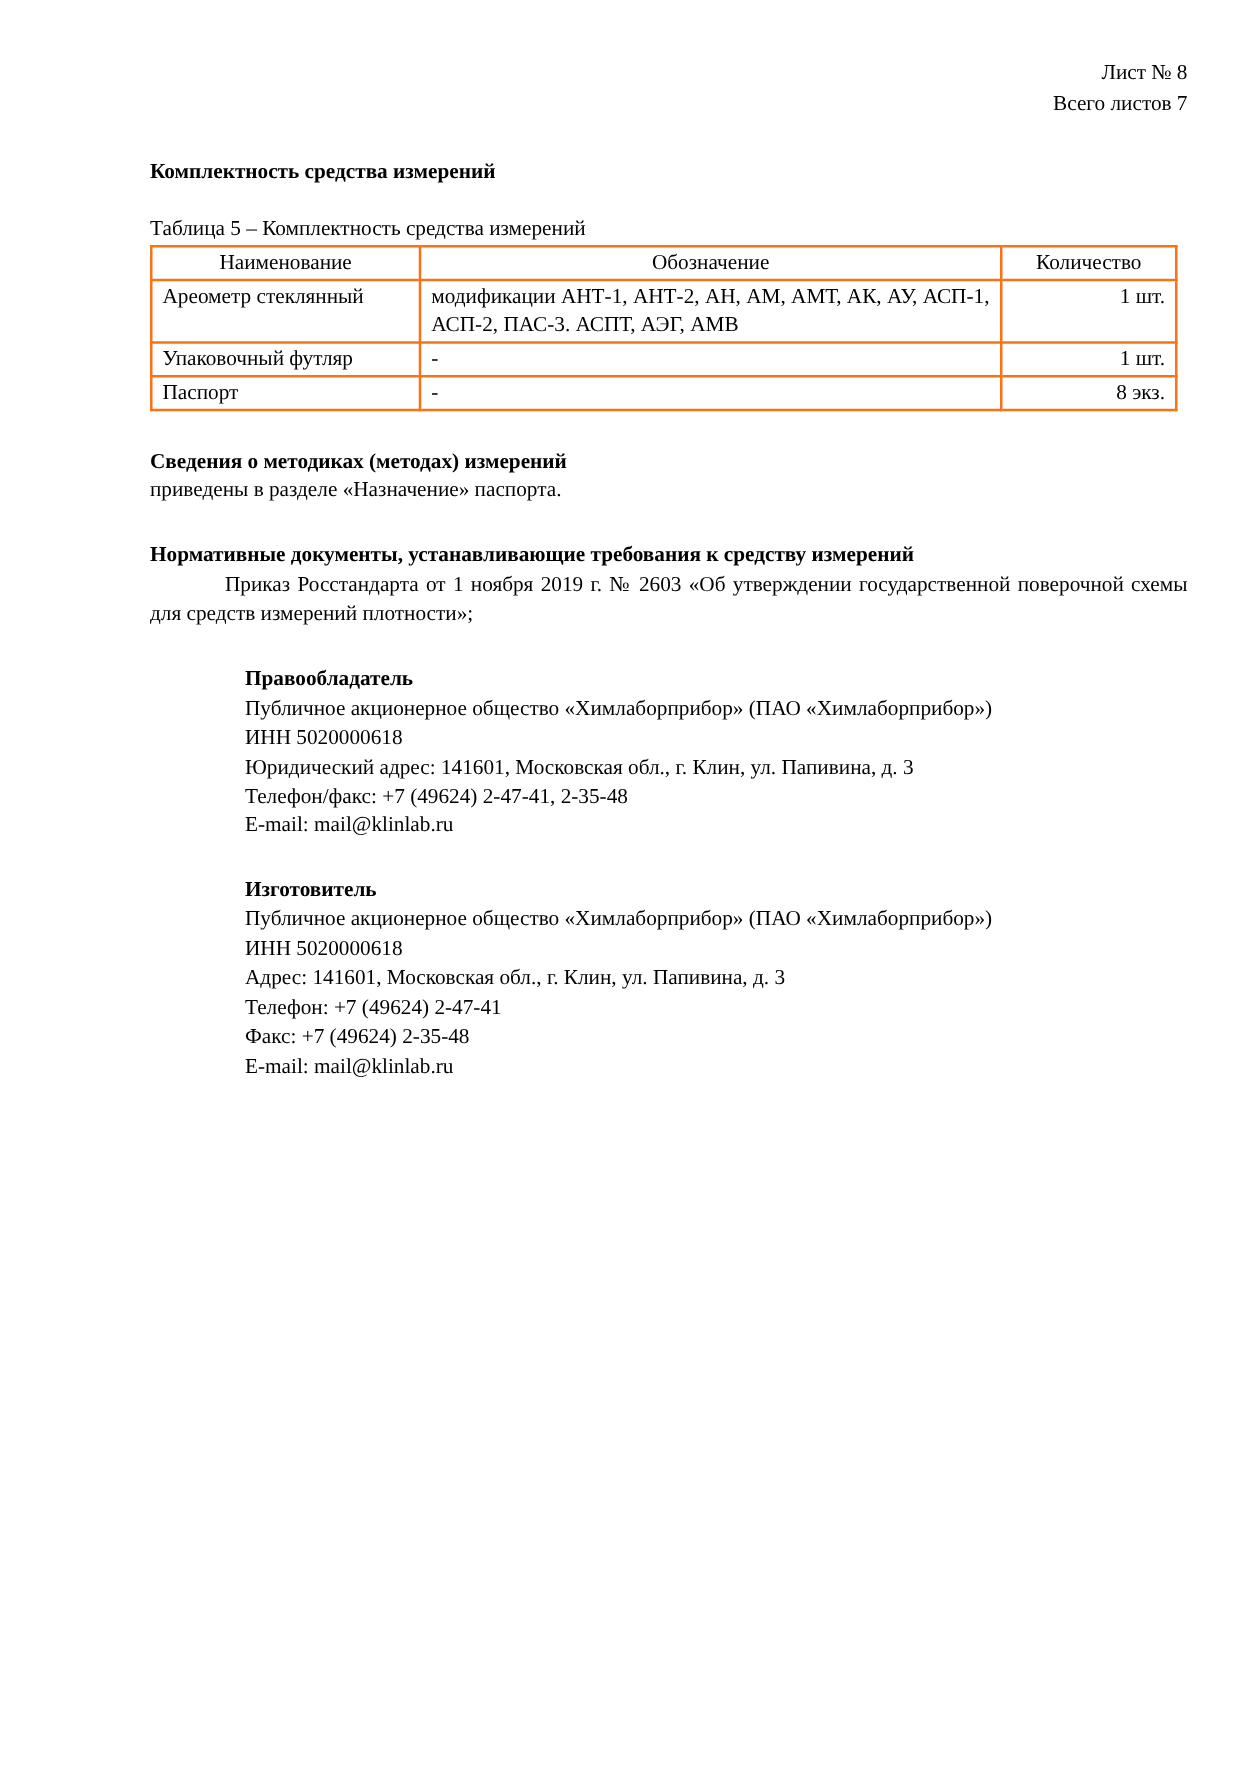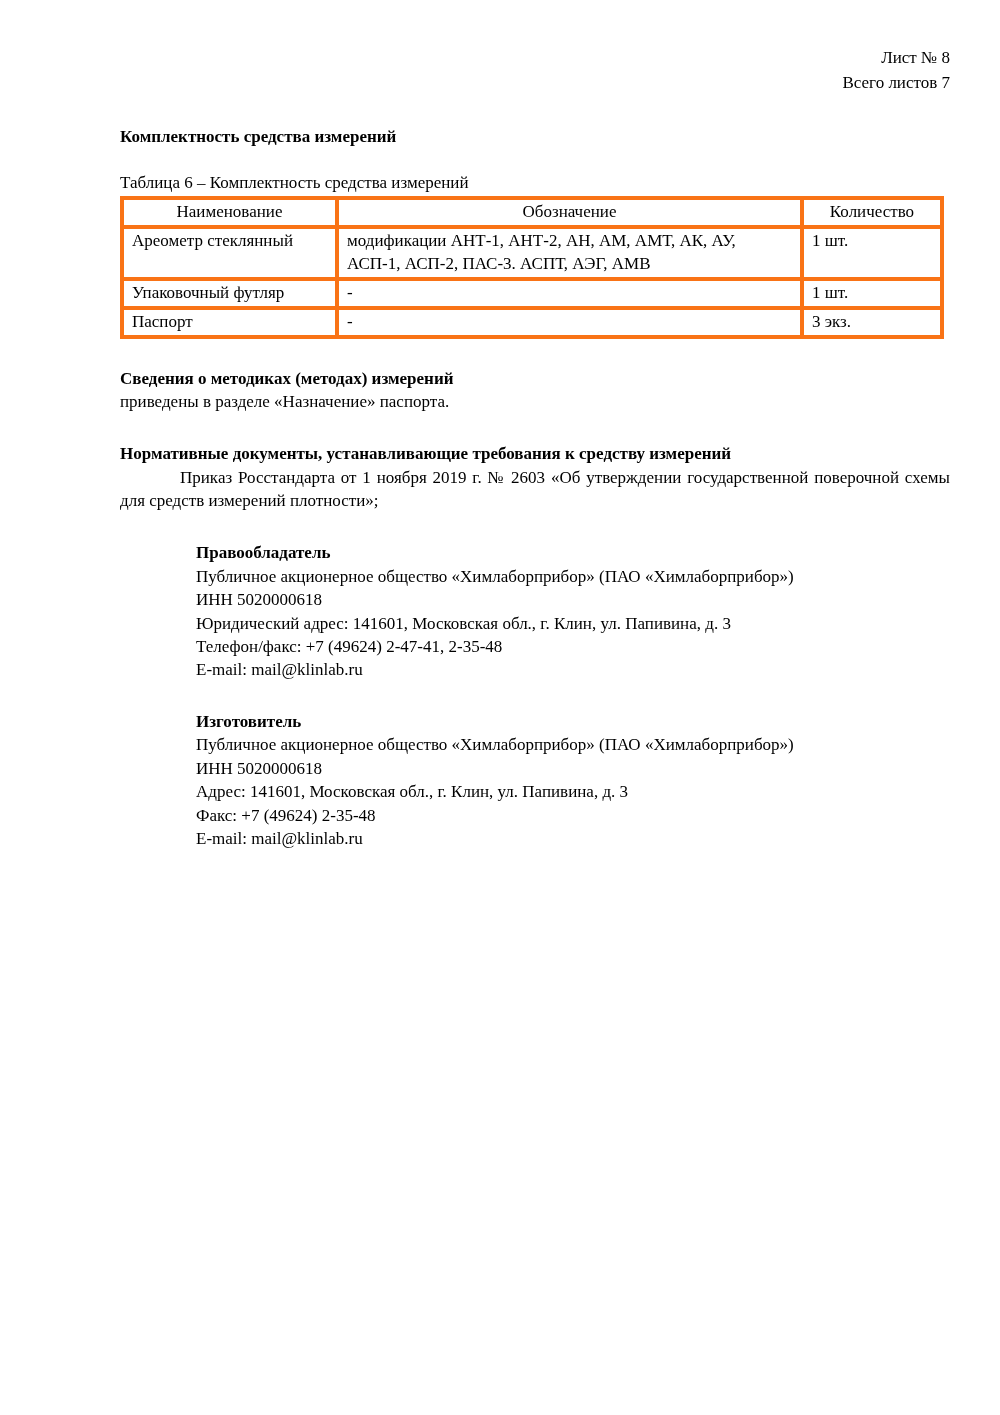--- a/index.html
+++ b/index.html
@@ -27,32 +27,32 @@
     .sec-completeness-heading { margin-bottom: 22px; }
     .table-caption { margin-bottom: 2px; }
 
     table.completeness {
       border-collapse: collapse;
       width: 820px;
       table-layout: fixed;
     }
     table.completeness th,
     table.completeness td {
-      border: 4px solid #f97316;
+      border: 2px solid #f97316;
       padding: 1px 8px;
       font-weight: normal;
       line-height: 1.35;
     }
     table.completeness th { text-align: center; }
     col.c-name  { width: 215px; }
     col.c-desig { width: 465px; }
     col.c-qty   { width: 140px; }
     td.cell-name { text-align: left; vertical-align: top; }
     td.cell-desig { text-align: left; vertical-align: top; }
-    td.cell-qty { text-align: left; vertical-align: top; font-family: Liberation Serif, serif; }
+    td.cell-qty { text-align: right; vertical-align: top; font-family: Liberation Serif, serif; }
 
     .sec { margin-top: 28px; }
     .sec p { line-height: 1.4; }
 
     .p-justify {
       text-align: justify;
       text-indent: 60px;
     }
     .p-indent { text-indent: 60px; }
     .lines-indent div { margin-left: 76px; }
@@ -62,21 +62,21 @@
 
 <div class="page">
 
   <div class="page-header">
     <div>Лист № 8</div>
     <div>Всего листов 7</div>
   </div>
 
   <div class="heading sec-completeness-heading">Комплектность средства измерений</div>
 
-  <div class="table-caption">Таблица 6 – Комплектность средства измерений</div>
+  <div class="table-caption">Таблица 5 – Комплектность средства измерений</div>
 
   <table class="completeness">
     <colgroup>
       <col class="c-name">
       <col class="c-desig">
       <col class="c-qty">
     </colgroup>
     <thead>
       <tr>
         <th>Наименование</th>
@@ -91,21 +91,21 @@
         <td class="cell-qty">1 шт.</td>
       </tr>
       <tr>
         <td class="cell-name">Упаковочный футляр</td>
         <td class="cell-desig">-</td>
         <td class="cell-qty">1 шт.</td>
       </tr>
       <tr>
         <td class="cell-name">Паспорт</td>
         <td class="cell-desig">-</td>
-        <td class="cell-qty">3 экз.</td>
+        <td class="cell-qty">8 экз.</td>
       </tr>
     </tbody>
   </table>
 
   <div class="sec">
     <div class="heading">Сведения о методиках (методах) измерений</div>
     <p>приведены в разделе «Назначение» паспорта.</p>
   </div>
 
   <div class="sec">
@@ -120,17 +120,18 @@
     <div>Юридический адрес: 141601, Московская обл., г. Клин, ул. Папивина, д. 3</div>
     <div>Телефон/факс: +7 (49624) 2-47-41, 2-35-48</div>
     <div>E-mail: mail@klinlab.ru</div>
   </div>
 
   <div class="sec lines-indent">
     <div class="heading">Изготовитель</div>
     <div>Публичное акционерное общество «Химлаборприбор» (ПАО «Химлаборприбор»)</div>
     <div>ИНН 5020000618</div>
     <div>Адрес: 141601, Московская обл., г. Клин, ул. Папивина, д. 3</div>
+    <div>Телефон: +7 (49624) 2-47-41</div>
     <div>Факс: +7 (49624) 2-35-48</div>
     <div>E-mail: mail@klinlab.ru</div>
   </div>
 
 </div>
 
 </body></html>

